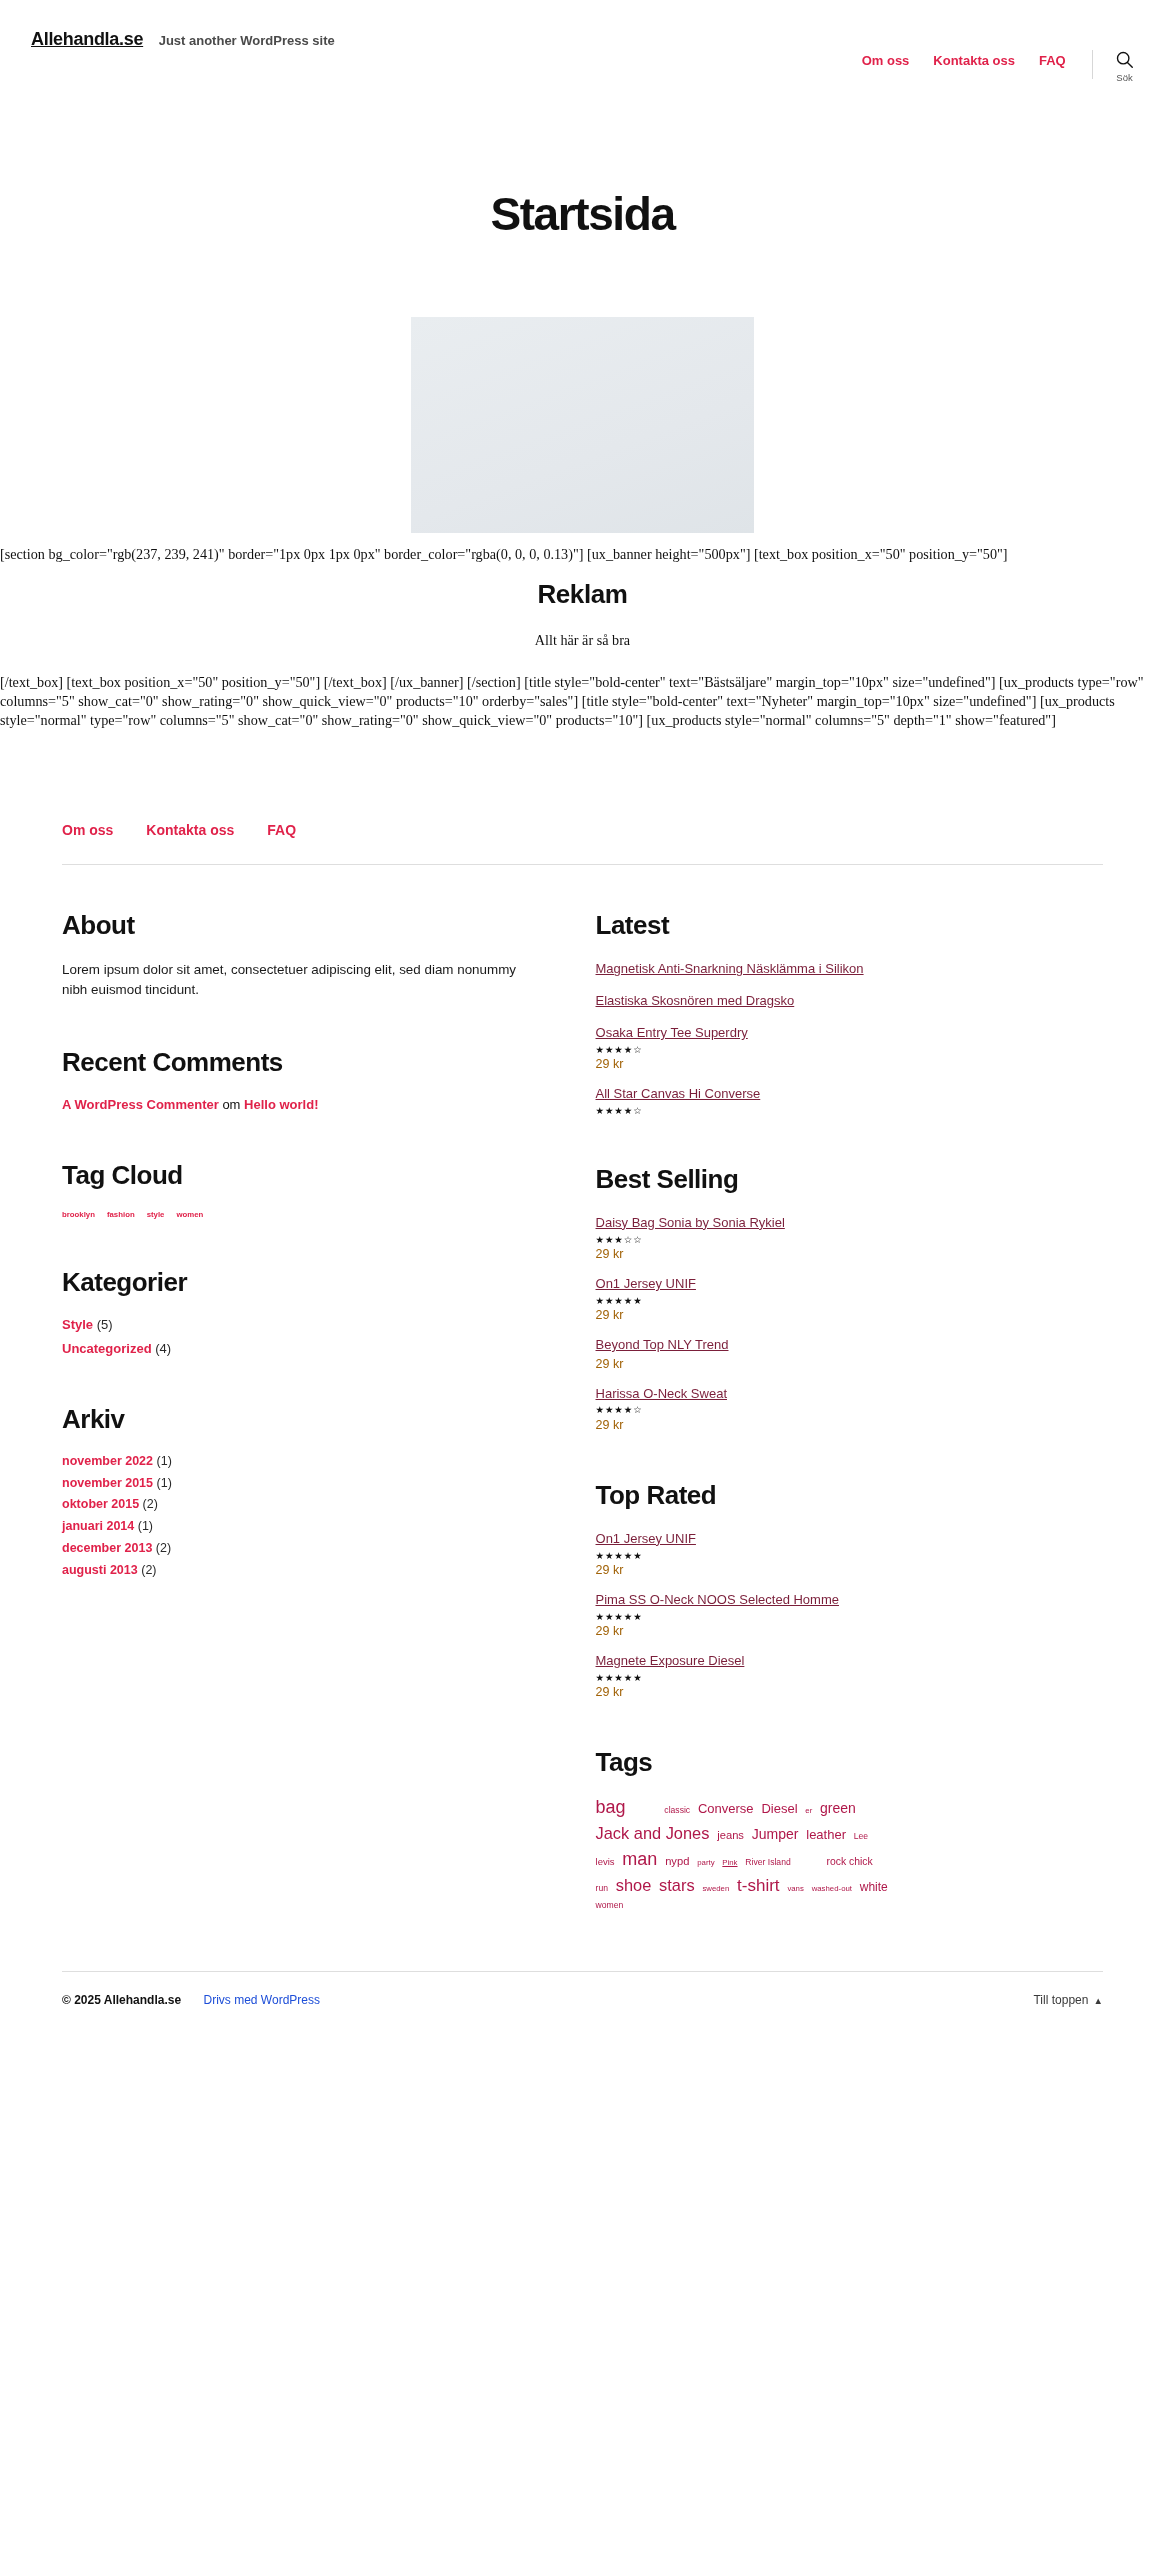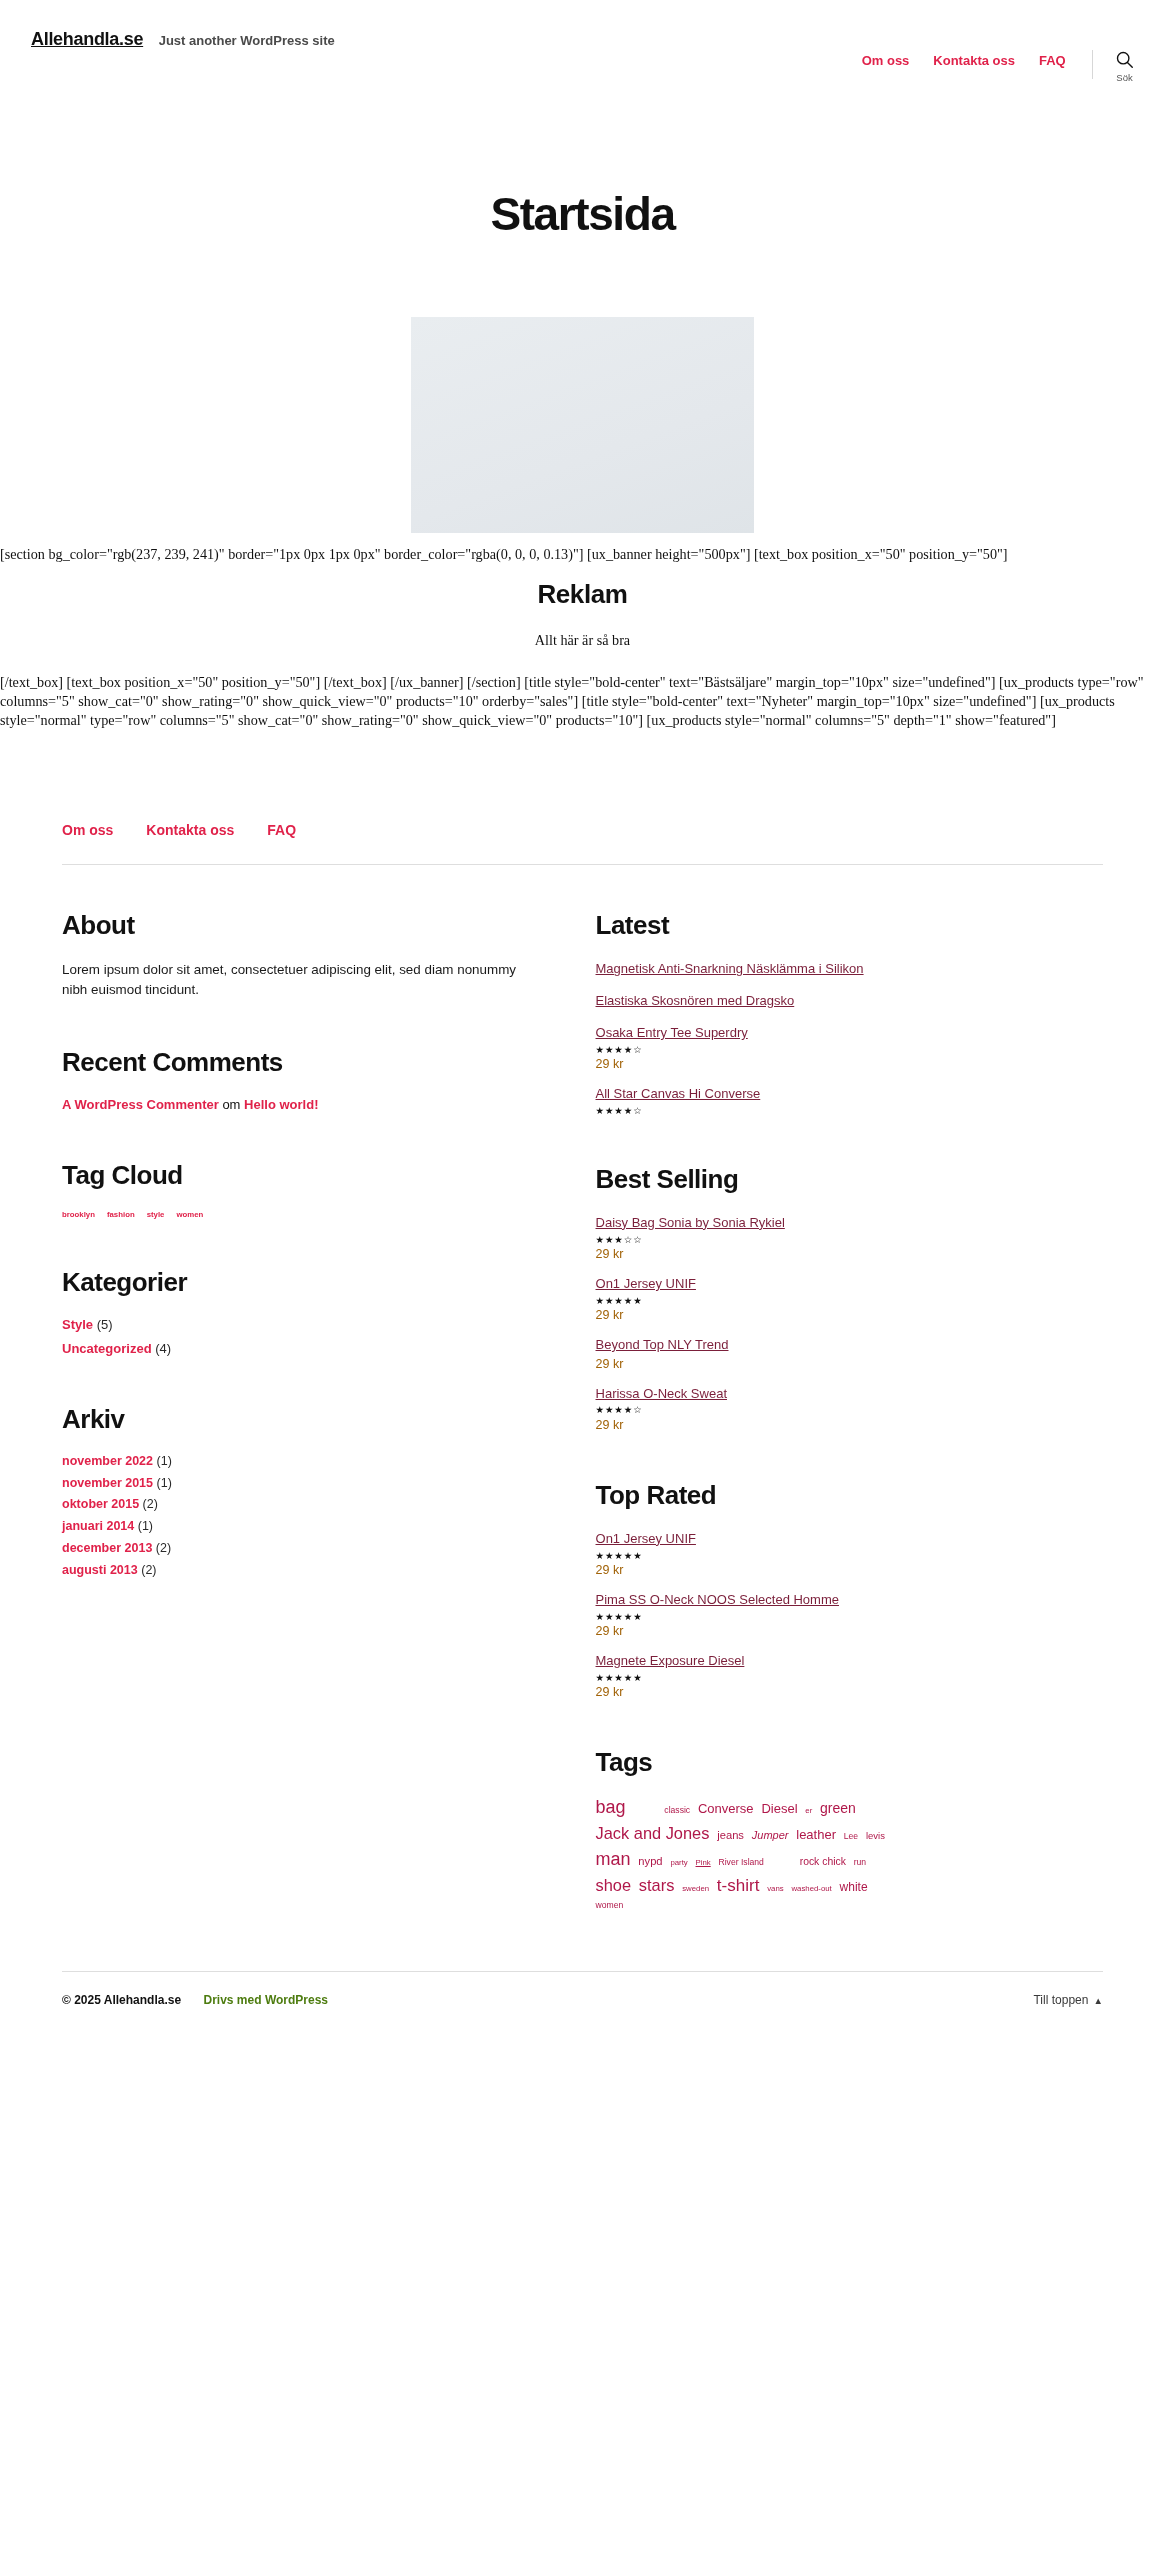--- a/index.html
+++ b/index.html
@@ -192,21 +192,21 @@
     margin: 60px 62px 0 62px;
   }
   .site-footer {
     display:flex;
     align-items:center;
     padding: 21px 62px 35px 62px;
     font-size: 12px;
   }
   .footer-left { display:flex; gap: 22.4px; align-items:center; }
   .footer-copy { font-weight:700; color:#111; }
-  .footer-credit { color:#4d7c0f;font-weight:bold; }
+  .footer-credit { color:#1d4ed8; }
   .footer-top { margin-left:auto; color:#3a3a3a; display:flex; align-items:center; gap:5.2px; }
   .arrow-up { font-size: 9.5px; }
 </style>
 </head>
 <body>
 
 <div class="page">
 
   <header class="site-header">
     <div class="brand-wrap">
@@ -398,21 +398,21 @@
         <h2 class="w-title spaced">Tags</h2>
         <div class="tagcloud-big" id="tagcloud-big">
             <a href="#" style="font-size: 18px;">bag</a>
             <a href="#" style="font-size: 8.6px; margin-left: 31px;">classic</a>
             <a href="#" style="font-size: 13px;">Converse</a>
             <a href="#" style="font-size: 13px;">Diesel</a>
             <a href="#" style="font-size: 7.8px;">er</a>
             <a href="#" style="font-size: 14px;">green</a>
             <a href="#" style="font-size: 16.4px;">Jack and Jones</a>
             <a href="#" style="font-size: 11.2px;">jeans</a>
-            <a href="#" style="font-size: 11px; font-style: italic;">Jumper</a>
+            <a href="#" style="font-size: 14px;">Jumper</a>
             <a href="#" style="font-size: 13px;">leather</a>
             <a href="#" style="font-size: 8.6px;">Lee</a>
             <a href="#" style="font-size: 9.5px;">levis</a>
             <a href="#" style="font-size: 18px;">man</a>
             <a href="#" style="font-size: 11.2px;">nypd</a>
             <a href="#" style="font-size: 7.8px;">party</a>
             <a href="#" style="font-size: 7.8px; text-decoration: underline;">Pink</a>
             <a href="#" style="font-size: 8.6px;">River Island</a>
             <a href="#" style="font-size: 10.4px; padding-left: 28px;">rock chick</a>
             <a href="#" style="font-size: 8.6px;">run</a>

